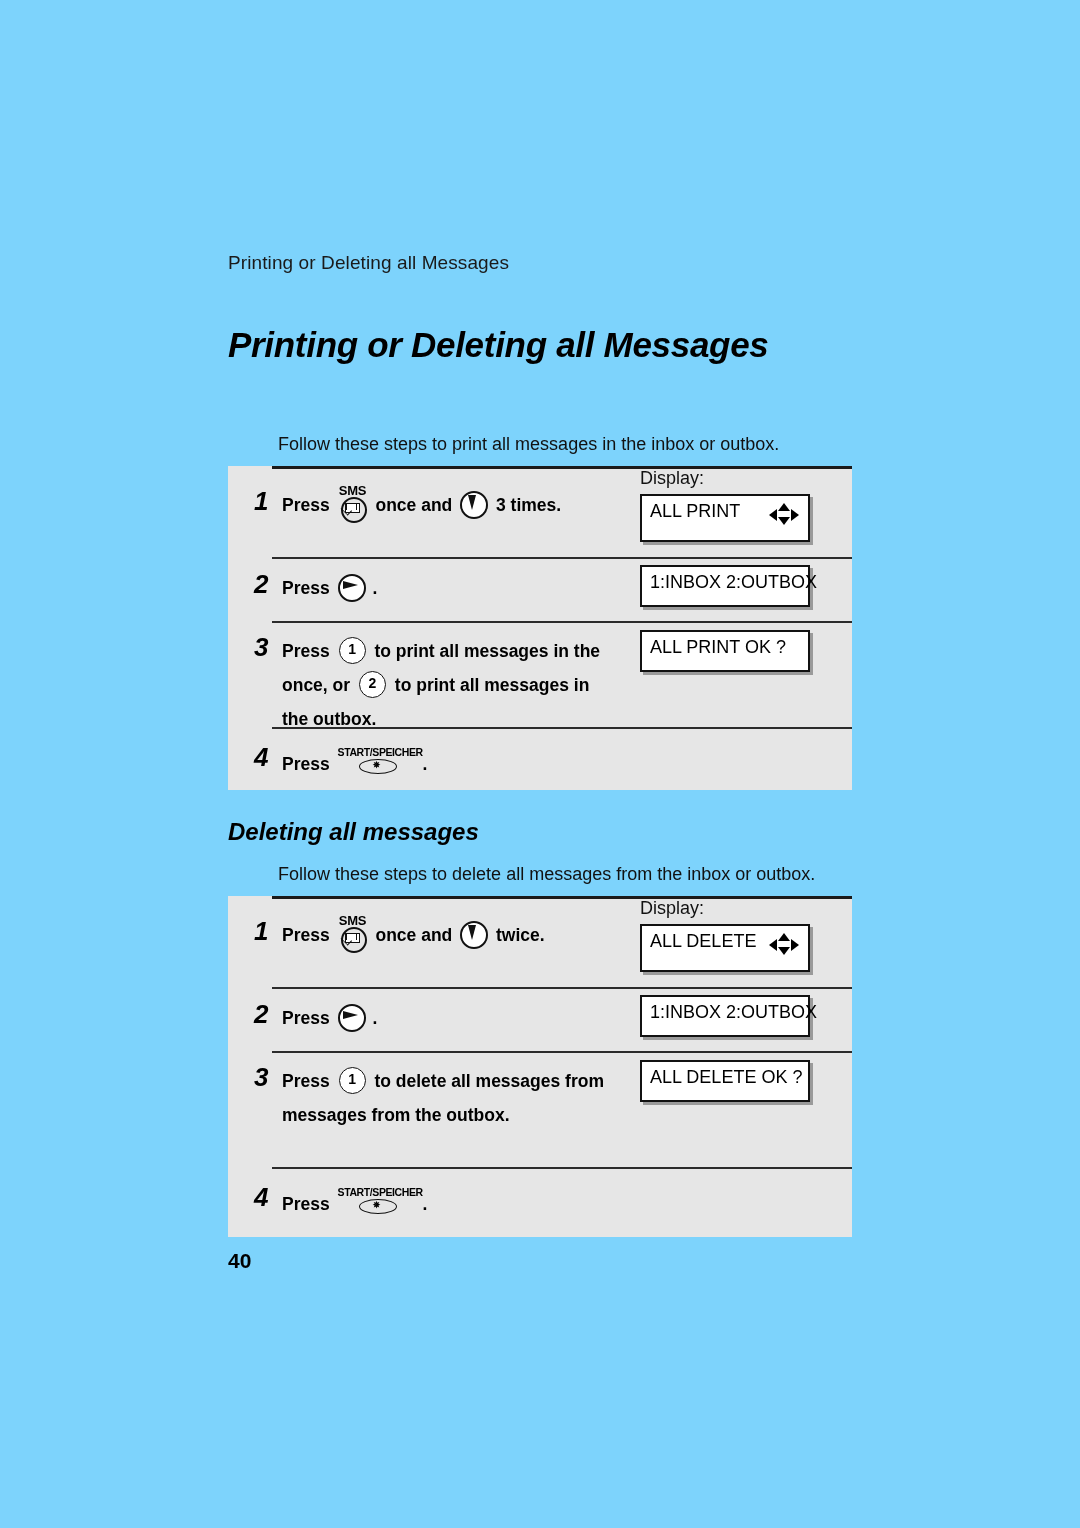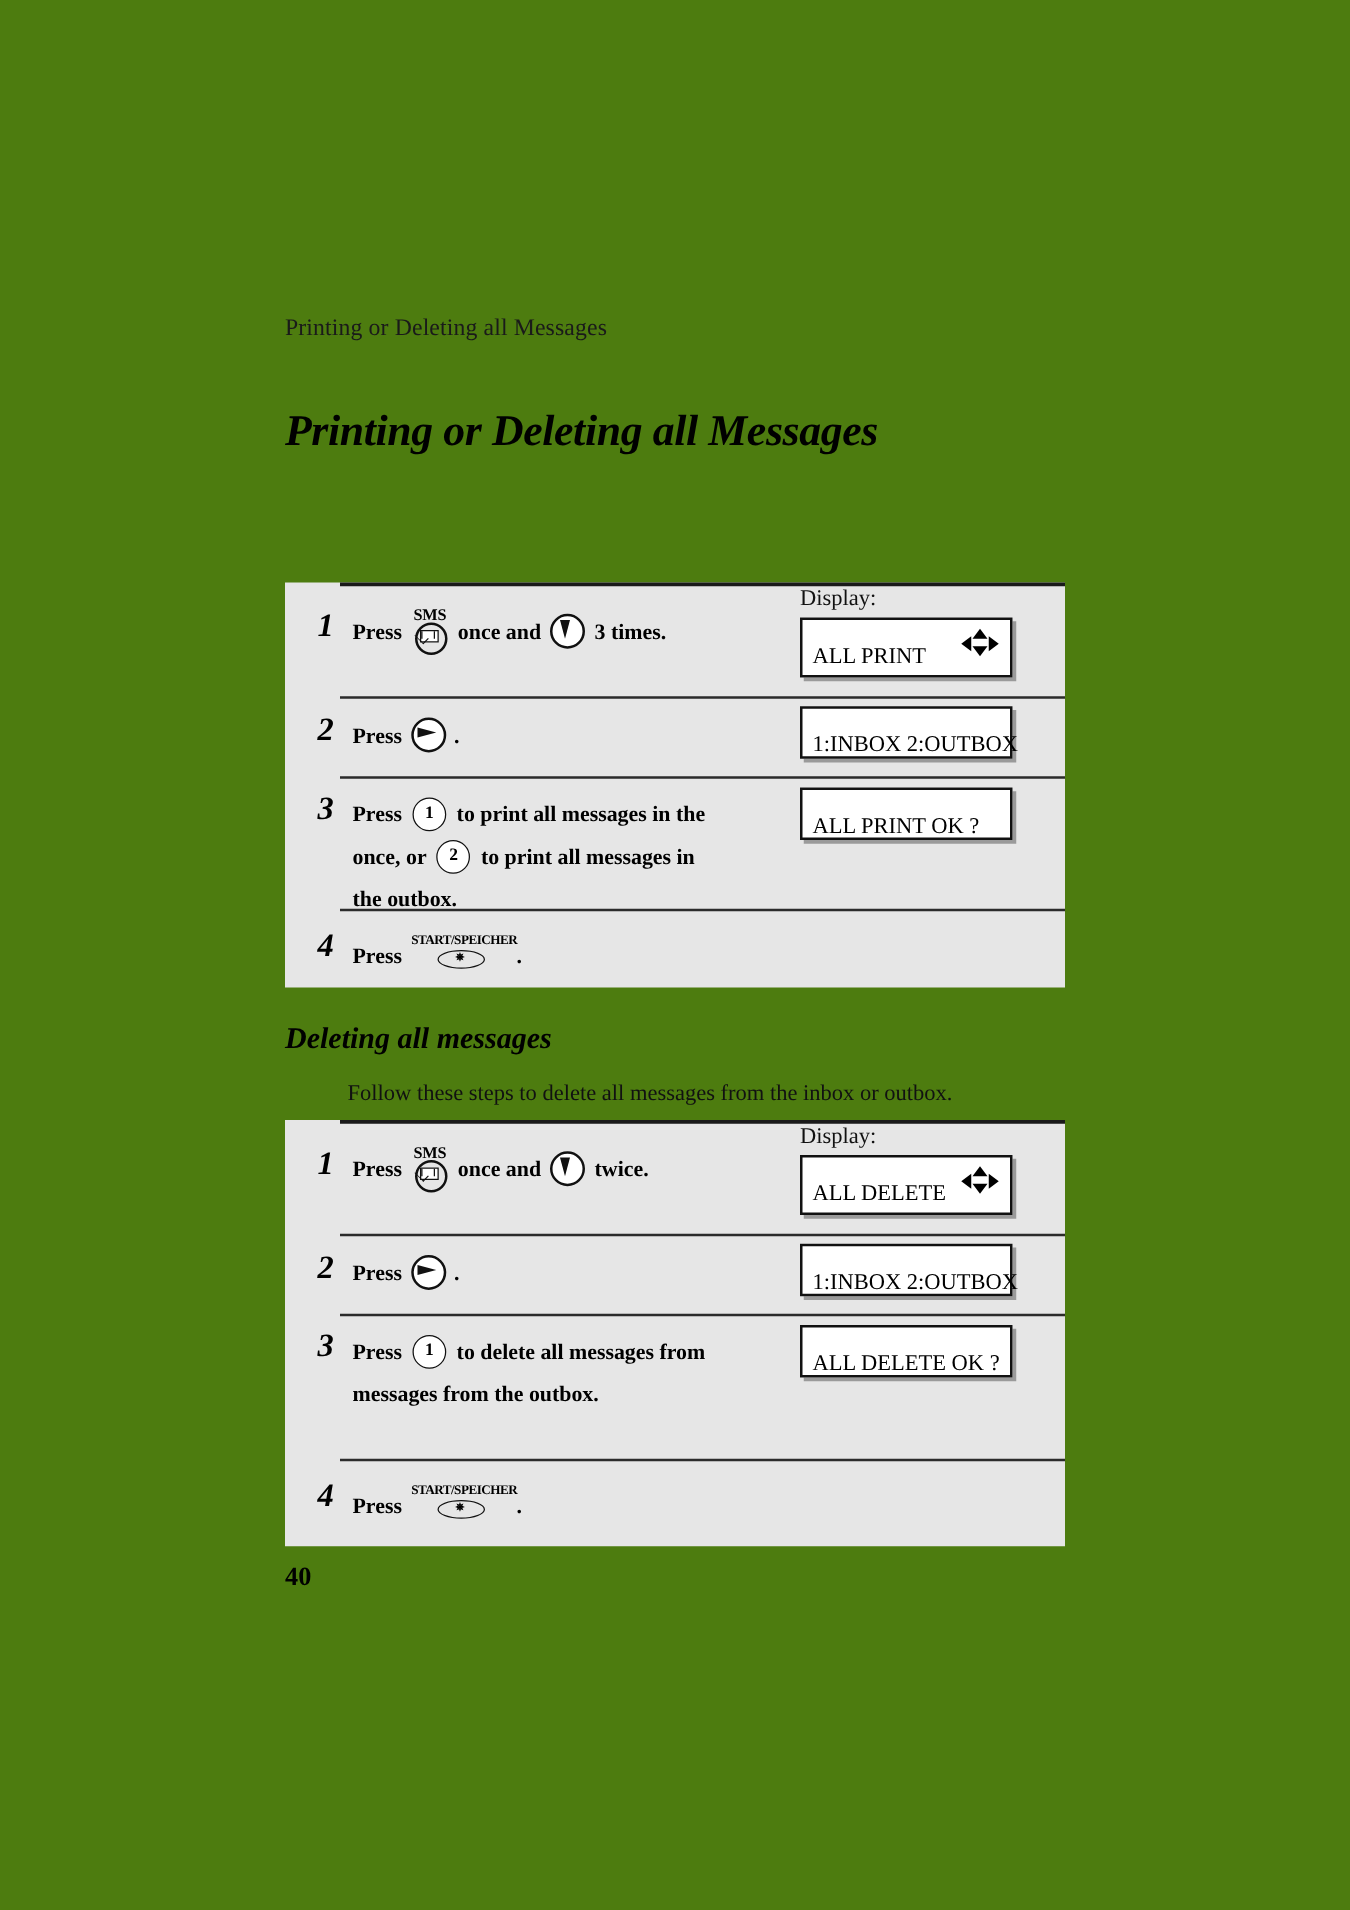--- a/index.html
+++ b/index.html
@@ -14,22 +14,21 @@
     font-family: "Liberation Sans", sans-serif;
     color: #000000;
     overflow: hidden;
   }
 
   .page {
     position: absolute;
     left: 0; top: 0;
     width: 1080px;
     height: 1528px;
-    background: #4d7c0f;
-    font-family: Liberation Serif, serif;
+    background: #7dd3fc;
   }
 
   
   .running-header {
     position: absolute;
     left: 228px;
     top: 252px;
     font-size: 19px;
     letter-spacing: 0.1px;
     color: #1a1a1a;
@@ -259,21 +258,21 @@
   .display-box {
     position: absolute;
     box-sizing: border-box;
     background: #ffffff;
     border: 2.5px solid #111;
     box-shadow: 3px 3px 0 0 #9a9a9a;
   }
   .display-box .txt {
     position: absolute;
     left: 8px;
-    top: 18px;
+    top: 5px;
     font-size: 18px;
     color: #000;
     white-space: nowrap;
   }
 
   
   .arrow-cluster {
     position: absolute;
     right: 9px;
     top: 6px;
@@ -320,20 +319,21 @@
 </style>
 </head>
 <body>
 
 <div class="page">
 
   <div class="running-header">Printing or Deleting all Messages</div>
 
   <div class="chapter-title">Printing or Deleting all Messages</div>
 
+  <div class="intro" id="intro-print">Follow these steps to print all messages in the inbox or outbox.</div>
 
   <div class="steps-panel" id="panel-print">
 
     <div class="step-row">
       <div class="rule" style="top:0px;"></div>
       <div class="step-num" style="top:22px;">1</div>
       <div class="step-body" style="top:22px;">
         <span class="line">
           <span>Press</span>
           <span class="key key-sms">

